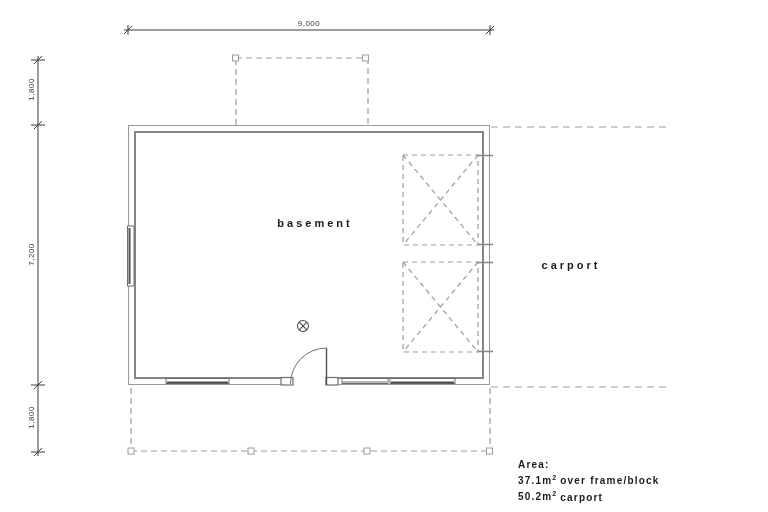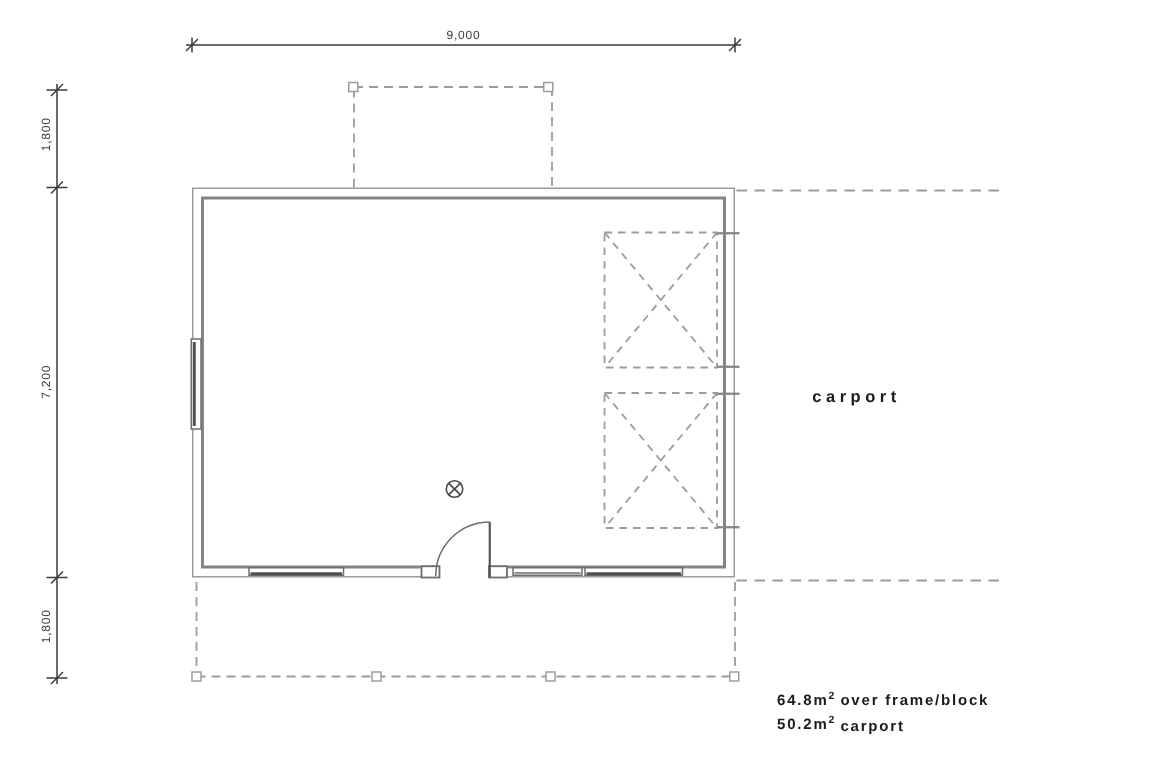--- a/index.html
+++ b/index.html
@@ -147,25 +147,27 @@
   </svg>
 
   <div class="overlay dim-label" style="left:279px;top:19px;width:60px;">9,000</div>
 
   <div class="overlay dim-label dim-vertical" style="left:1px;top:85px;width:60px;">1,800</div>
 
   <div class="overlay dim-label dim-vertical" style="left:1px;top:250px;width:60px;">7,200</div>
 
   <div class="overlay dim-label dim-vertical" style="left:1px;top:413px;width:60px;">1,800</div>
 
+  <div class="overlay room-label" style="left:245px;top:217px;width:140px;">basement</div>
 
   <div class="overlay room-label" style="left:501px;top:259px;width:140px;">carport</div>
 
   <div class="overlay area-note" style="left:518px;top:458px;">
+    <div>Area:</div>
     <div>
-      <span>64.8m</span><span class="sup">2</span><span class="post">over frame/block</span>
+      <span>37.1m</span><span class="sup">2</span><span class="post">over frame/block</span>
     </div>
     <div>
       <span>50.2m</span><span class="sup">2</span><span class="post">carport</span>
     </div>
   </div>
 
 </div>
 
 </body></html>

